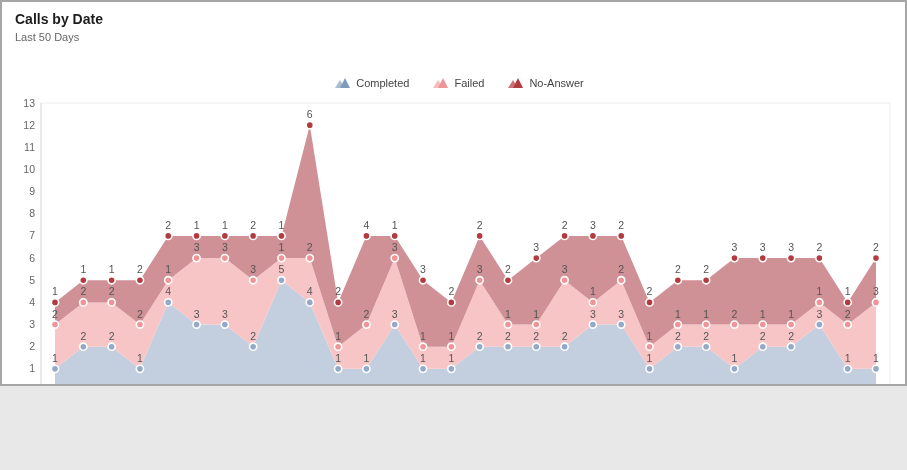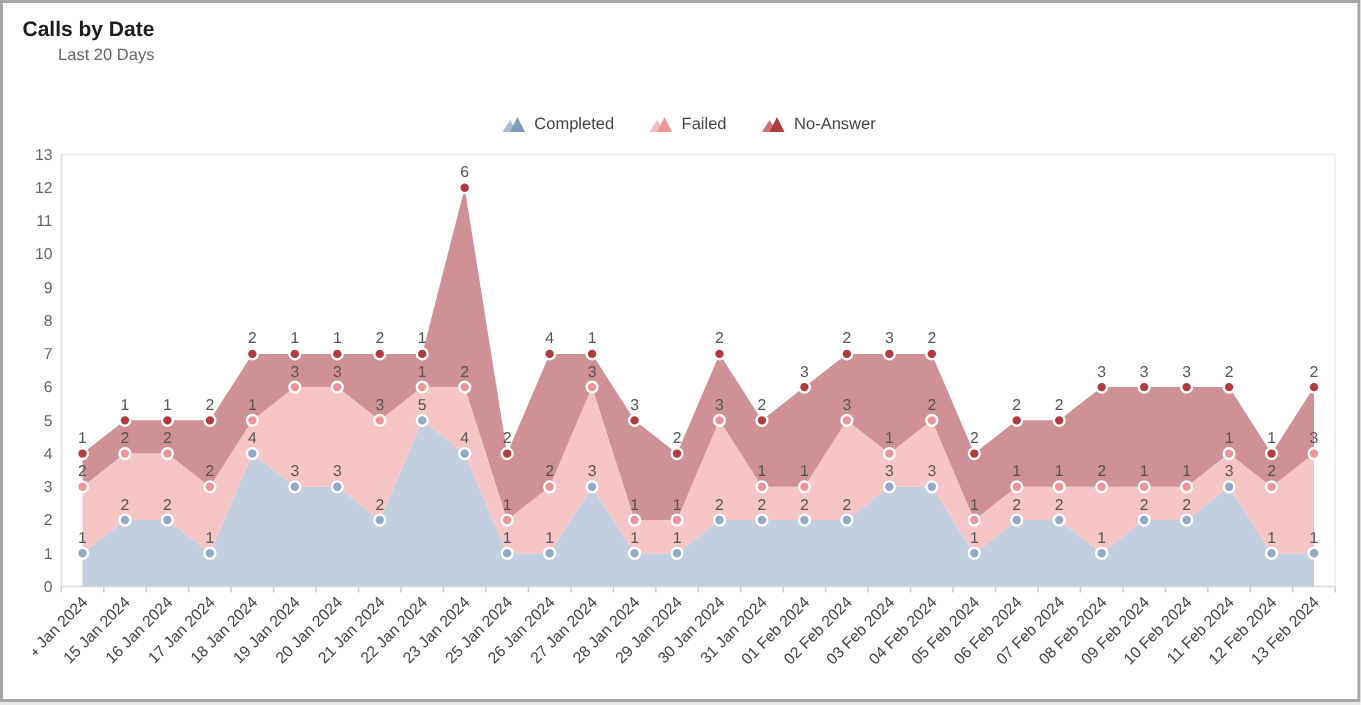--- a/index.html
+++ b/index.html
@@ -1,22 +1,21 @@
 <!DOCTYPE html>
 <html><head>
 <meta charset="utf-8">
 <style>
   html,body { margin:0; padding:0; background:#e8e8e8; }
   * { box-sizing:border-box; }
   .frame {
-    position:relative; width:907px; height:468px;
+    position:relative; width:907px; height:386px;
     background:#ffffff; border:2px solid #a6a6a6;
     font-family:"Liberation Sans", sans-serif;
     overflow:hidden;
-    text-align:right;
   }
   .header { position:absolute; left:13px; top:9px; }
   .chart-title { font-size:14px; font-weight:bold; color:#1c1c1c; line-height:1.2; }
   .chart-subtitle { font-size:11px; color:#666666; margin-top:3px; }
   .legend {
     position:absolute; left:0; right:0; top:75px;
     display:flex; justify-content:center; align-items:center; gap:24px;margin-left:12px;
   }
   .legend-item { display:flex; align-items:center; gap:5px; cursor:pointer; }
   .legend-item .lbl { font-size:11px; color:#444444; }
@@ -24,21 +23,21 @@
   .chart-svg { position:absolute; left:20px; top:94px; }
   text { font-family:"Liberation Sans", sans-serif; }
 </style>
 </head>
 <body>
 
 <div class="frame">
 
   <div class="header">
     <div class="chart-title">Calls by Date</div>
-    <div class="chart-subtitle">Last 20 Days</div>
+    <div class="chart-subtitle">Last 50 Days</div>
   </div>
 
   <div class="legend">
     <div class="legend-item">
       <svg class="legend-icon" width="16" height="10" viewBox="0 0 16 10">
         <polygon points="0,10 5,2 10,10" fill="#a9bed5"></polygon>
         <polygon points="5,10 10,0 15,10" fill="#7e9abc"></polygon>
       </svg>
       <span class="lbl">Completed</span>
     </div>

